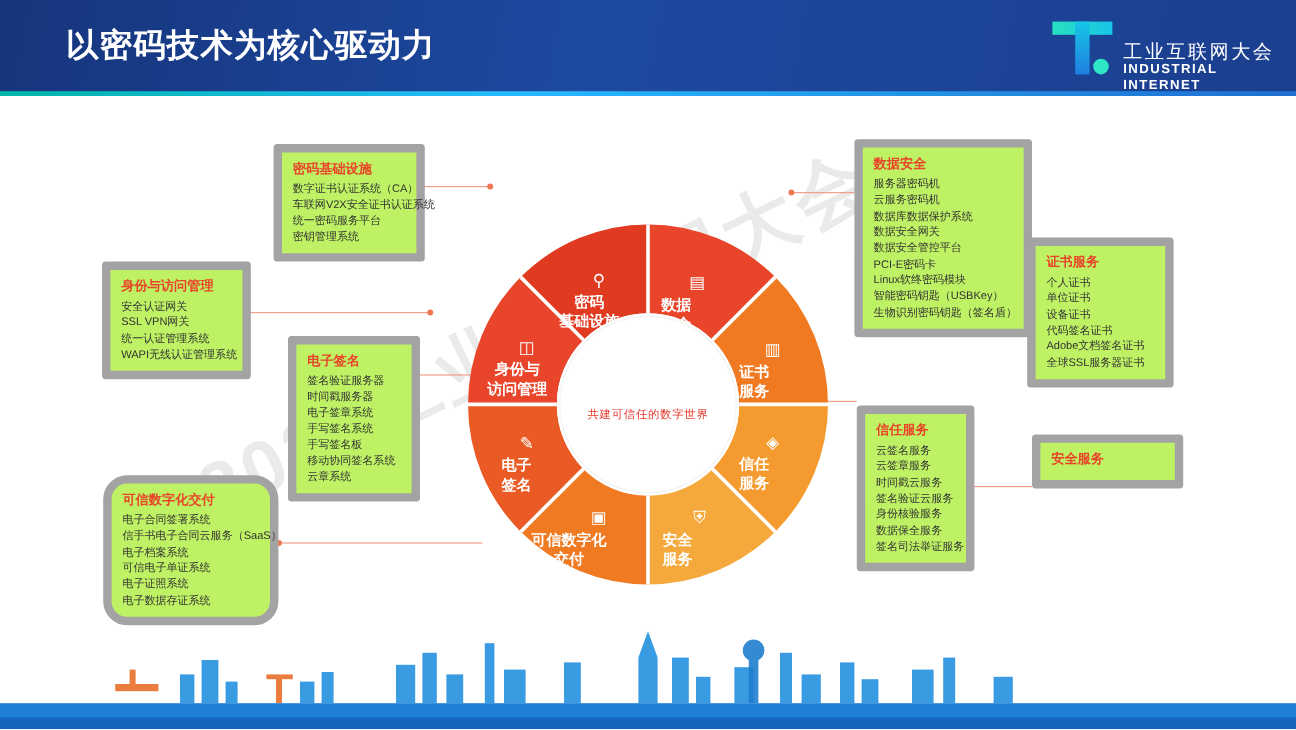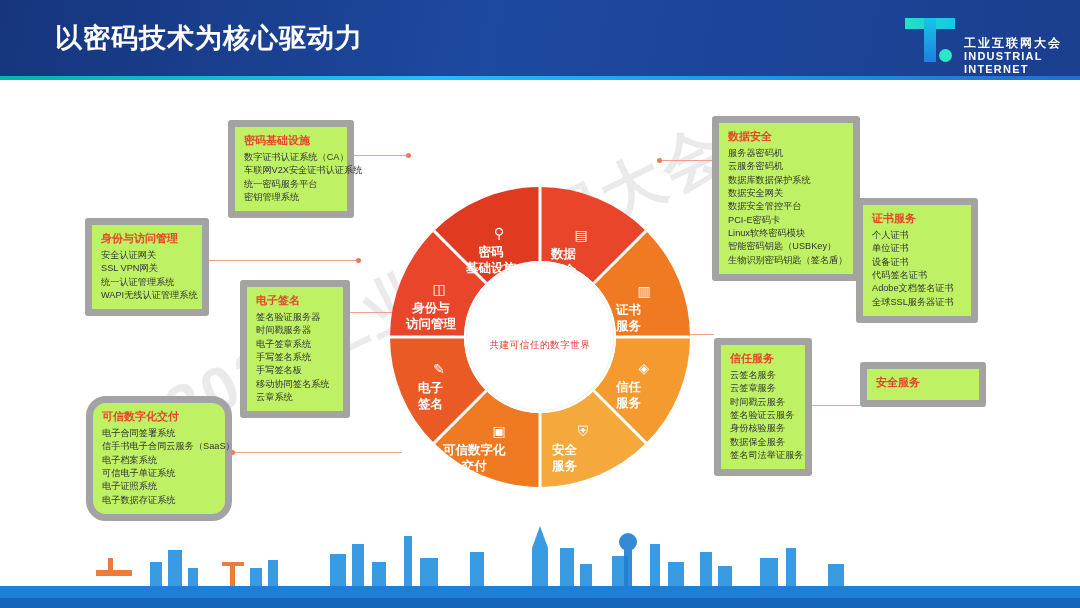--- a/index.html
+++ b/index.html
@@ -21,21 +21,21 @@
   #title{
     position:absolute;left:55px;top:20px;
     font-size:27px;font-weight:bold;color:#ffffff;letter-spacing:1px;
   }
   #logo{position:absolute;right:18px;top:12px;height:56px;display:flex;align-items:center;}
   #logo .mark{position:relative;width:50px;height:48px;margin-right:9px;}
   #logo .mark .bar1{position:absolute;left:0;top:2px;width:50px;height:11px;background:linear-gradient(90deg,#27e0c0,#17c6e8);}
   #logo .mark .bar2{position:absolute;left:19px;top:2px;width:12px;height:44px;background:linear-gradient(180deg,#17c6e8,#1f7fe0);}
   #logo .mark .dot{position:absolute;left:34px;top:33px;width:13px;height:13px;background:#2ee6c6;}
   #logo .txtbox{color:#fff;line-height:1.12;}
-  #logo .cn{font-size:12px;letter-spacing:2px;font-weight:bold;margin-top:44px;}
+  #logo .cn{font-size:16px;letter-spacing:2px;font-weight:normal;margin-top:44px;}
   #logo .en{font-size:11px;letter-spacing:1.2px;font-weight:bold;}
 
   
   #canvas{position:absolute;left:0;top:80px;width:1080px;height:528px;background:#fff;overflow:hidden;}
 
   
   #watermark{
     position:absolute;left:180px;top:160px;width:560px;height:260px;
     transform:rotate(-26deg);
     font-size:62px;font-weight:bold;color:rgba(150,150,150,.20);

